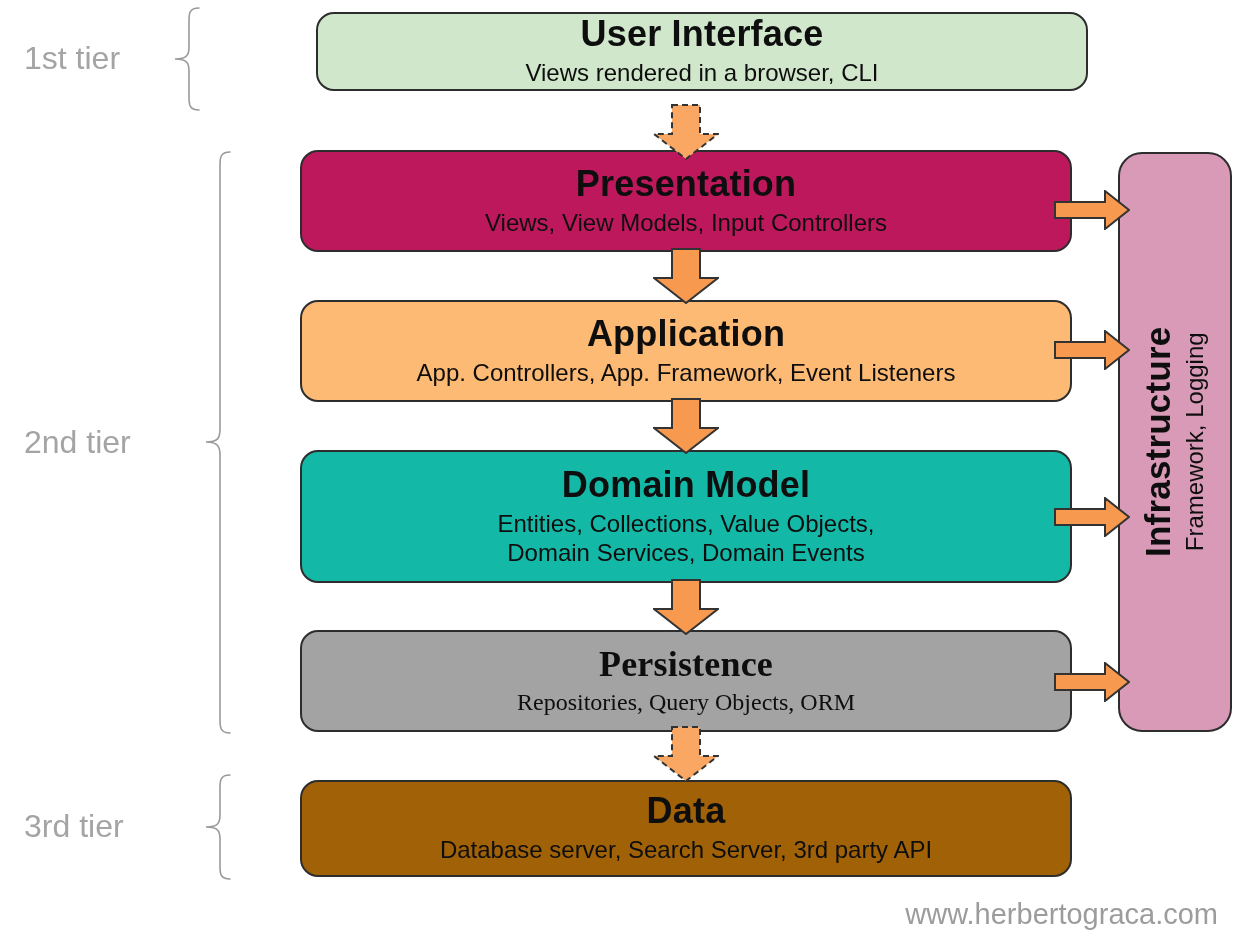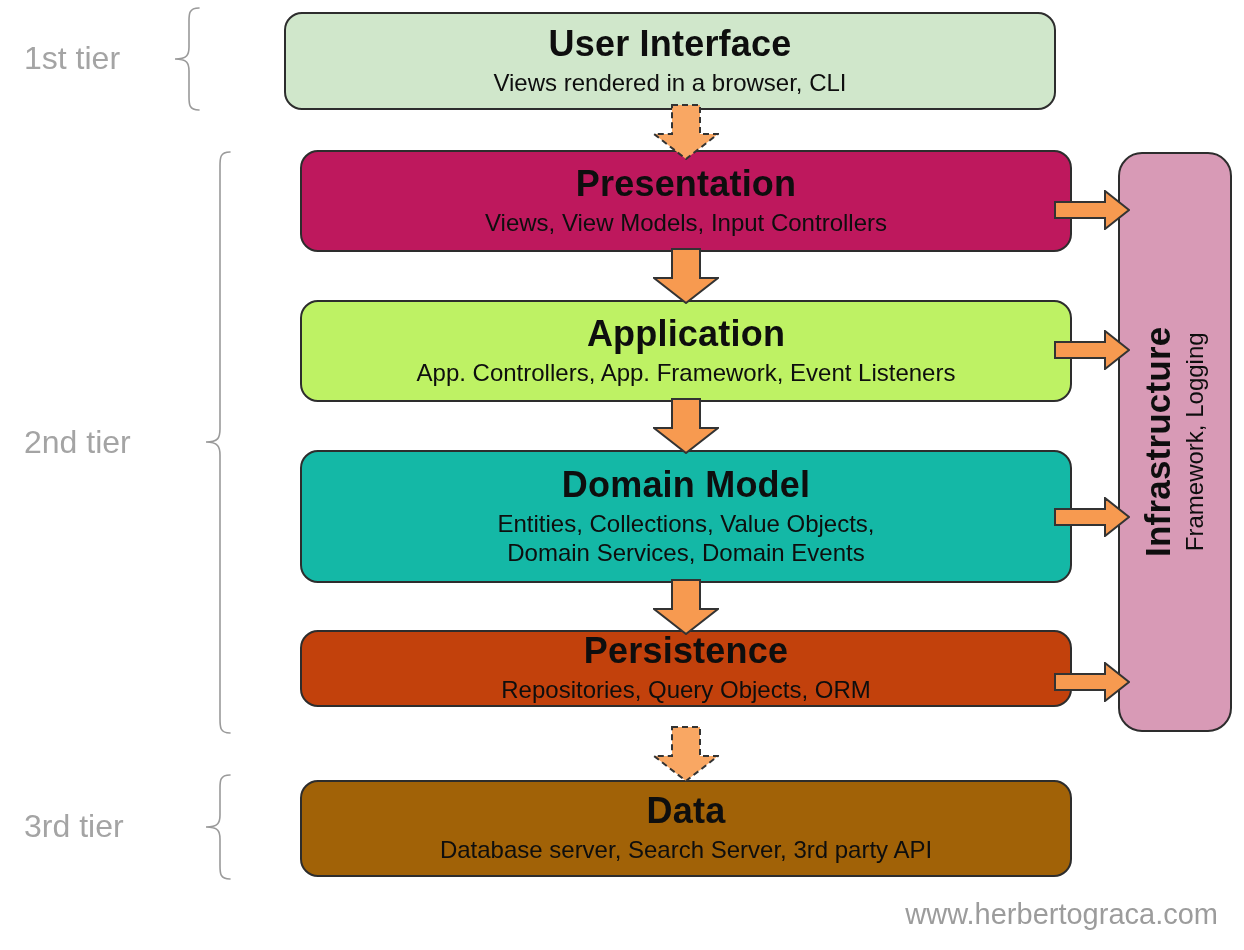--- a/index.html
+++ b/index.html
@@ -90,42 +90,42 @@
   <svg class="brace" style="left:165px; top:6px;" width="40" height="106" viewBox="0 0 40 106">
     <path d="M 34,2 C 24,2 24,8 24,15 L 24,41 C 24,49 22,53 10,53 C 22,53 24,57 24,65 L 24,91 C 24,98 24,104 34,104"></path>
   </svg>
   <svg class="brace" style="left:196px; top:150px;" width="40" height="585" viewBox="0 0 40 585">
     <path d="M 34,2 C 24,2 24,8 24,16 L 24,279 C 24,288 22,292 10,292 C 22,292 24,297 24,305 L 24,569 C 24,577 24,583 34,583"></path>
   </svg>
   <svg class="brace" style="left:196px; top:773px;" width="40" height="108" viewBox="0 0 40 108">
     <path d="M 34,2 C 24,2 24,8 24,15 L 24,42 C 24,50 22,54 10,54 C 22,54 24,58 24,66 L 24,93 C 24,100 24,106 34,106"></path>
   </svg>
 
-  <div class="box" style="left: 284px; top: 12px; width: 772px; height: 98px; background: rgb(208, 231, 203);">
+  <div class="box" style="left: 316px; top: 12px; width: 772px; height: 79px; background: rgb(208, 231, 203);">
     <div class="title">User Interface</div>
     <div class="subtitle">Views rendered in a browser, CLI</div>
   </div>
 
   <div class="box" style="left: 300px; top: 150px; width: 772px; height: 102px; background: #be185d;">
     <div class="title">Presentation</div>
     <div class="subtitle">Views, View Models, Input Controllers</div>
   </div>
 
-  <div class="box" style="left: 300px; top: 300px; width: 772px; height: 102px; background: #bef264;">
+  <div class="box" style="left: 300px; top: 300px; width: 772px; height: 102px; background: #fdba74;">
     <div class="title">Application</div>
     <div class="subtitle">App. Controllers, App. Framework, Event Listeners</div>
   </div>
 
   <div class="box" style="left: 300px; top: 450px; width: 772px; height: 133px; background: #14b8a6;">
     <div class="title">Domain Model</div>
     <div class="subtitle">Entities, Collections, Value Objects,
 Domain Services, Domain Events</div>
   </div>
 
-  <div class="box" style="left: 300px; top: 630px; width: 772px; height: 77px; background: #c2410c;">
+  <div class="box" style="left: 300px; top: 630px; width: 772px; height: 102px; background: #a3a3a3; font-family: Liberation Serif, serif;">
     <div class="title">Persistence</div>
     <div class="subtitle">Repositories, Query Objects, ORM</div>
   </div>
 
   <div class="box" style="left: 300px; top: 780px; width: 772px; height: 97px; background: #a16207;">
     <div class="title">Data</div>
     <div class="subtitle">Database server, Search Server, 3rd party API</div>
   </div>
 
   <div class="box infra" style="left: 1118px; top: 152px; width: 114px; height: 580px; background: rgb(216, 154, 182);">

